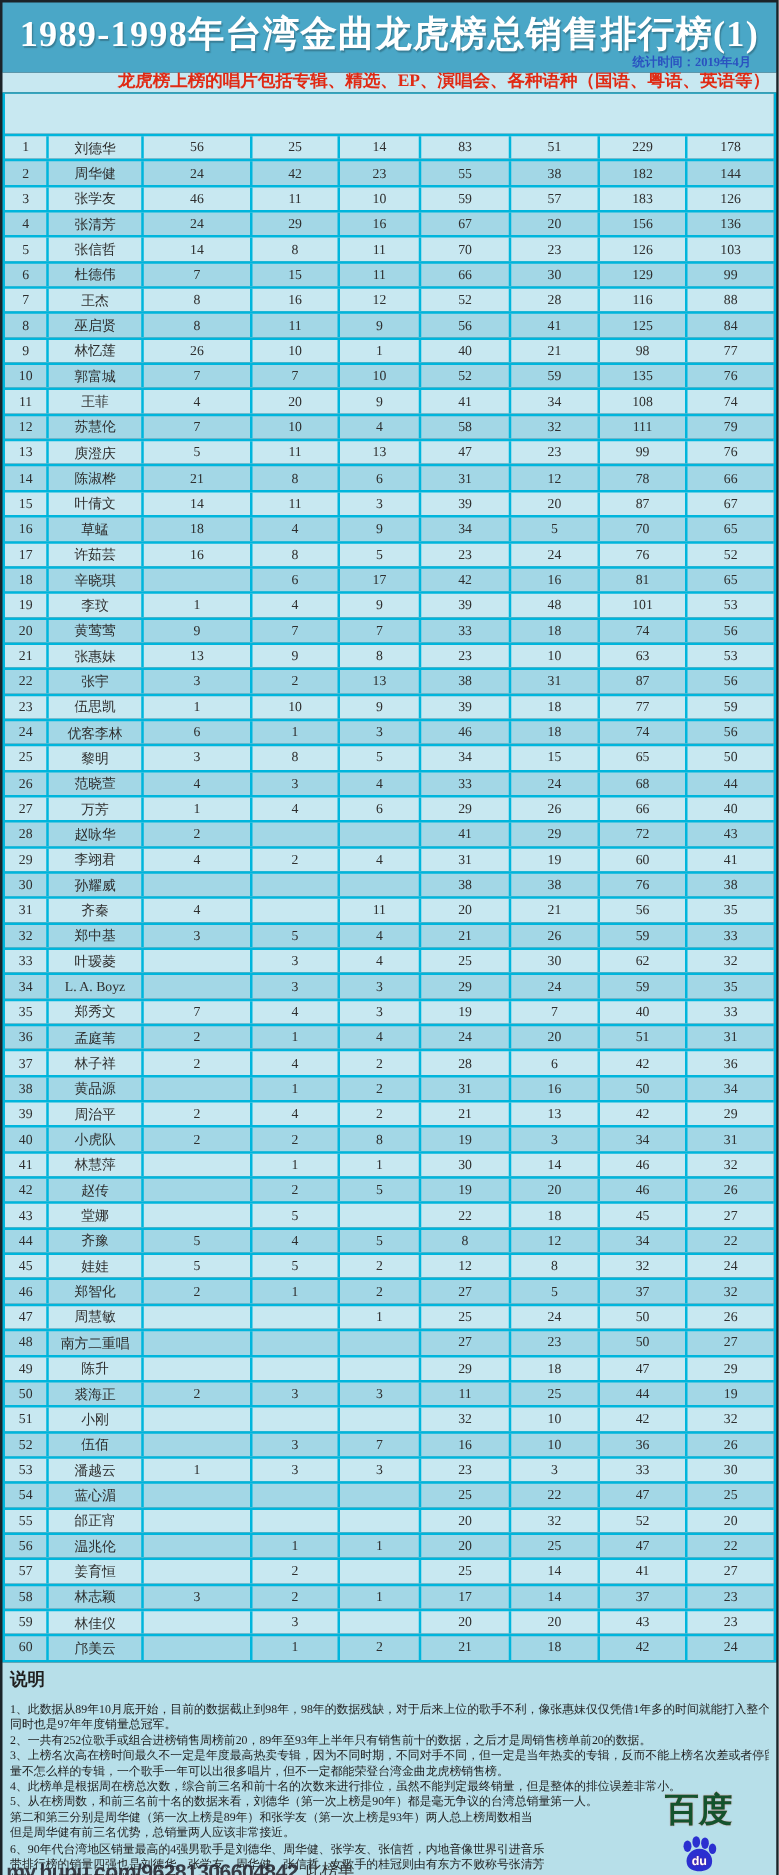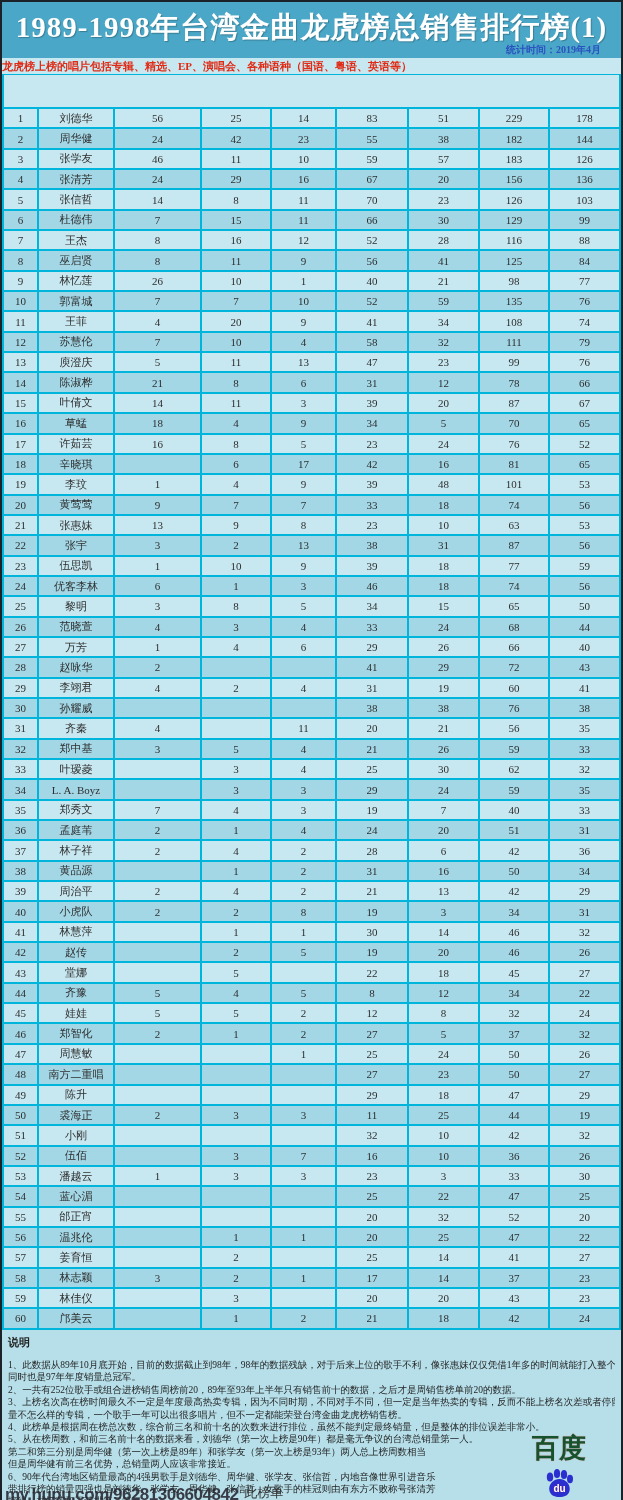--- a/index.html
+++ b/index.html
@@ -30,22 +30,22 @@
     font-size:29px;font-weight:600;letter-spacing:1px;
     padding-top:6px;text-shadow:1px 1px 1px rgba(0,0,0,0.25);
   }
   .stats{
     position:absolute;right:20px;bottom:1px;
     color:var(--blue);font-size:10px;font-weight:bold;
     font-family:"Liberation Serif","DejaVu Serif",serif;
   }
   .red-strip{
     background:var(--row-light);height:16px;flex:0 0 auto;
-    text-align:left;color:var(--red);font-weight:bold;
-    font-size:11px;line-height:16px;padding-right:5px;
+    text-align:right;color:var(--red);font-weight:bold;
+    font-size:14px;line-height:16px;padding-right:5px;
     box-sizing:border-box;
     font-family:"Liberation Serif","DejaVu Serif",serif;
   }
   .table{
     flex:0 0 auto;border:2px solid var(--line);border-top-width:1px;
     display:flex;flex-direction:column;
     font-family:"Liberation Serif","DejaVu Serif",serif;
   }
   .thead{display:flex;height:32px;background:var(--row-light);}
   .tbody{display:flex;flex-direction:column;height:1221px;}
@@ -59,21 +59,21 @@
   }
   .th{font-size:12px;line-height:13px;margin-top:48px;}
   .c0{width:35px;}.c1{width:76px;}.c2{width:87px;}.c3{width:70px;}
   .c4{width:65px;}.c5{width:72px;}.c6{width:71px;}.c7{width:70px;}
   .c8{flex:1;border-right:none;}
   .notes{
     flex:1 1 auto;background:var(--notes-bg);position:relative;
     box-sizing:border-box;padding:5px 6px 0 6px;color:#1f1f1f;
     font-family:"Liberation Serif","DejaVu Serif",serif;
   }
-  .notes-heading{font-size:11px;font-weight:bold;margin-bottom:9px;}
+  .notes-heading{font-size:14px;font-weight:bold;margin-bottom:9px;}
   .note-line{
     font-size:9.5px;line-height:12.4px;white-space:nowrap;overflow:hidden;
   }
   .logo{
     position:absolute;top:100px;right:8px;
     display:flex;align-items:center;gap:2px;
     color:#14532d;font-weight:bold;font-size:27px;
     font-family:"Liberation Serif","DejaVu Serif",serif;
     text-shadow:0 0 1px rgba(224,37,27,.6);
     flex-direction:column;

